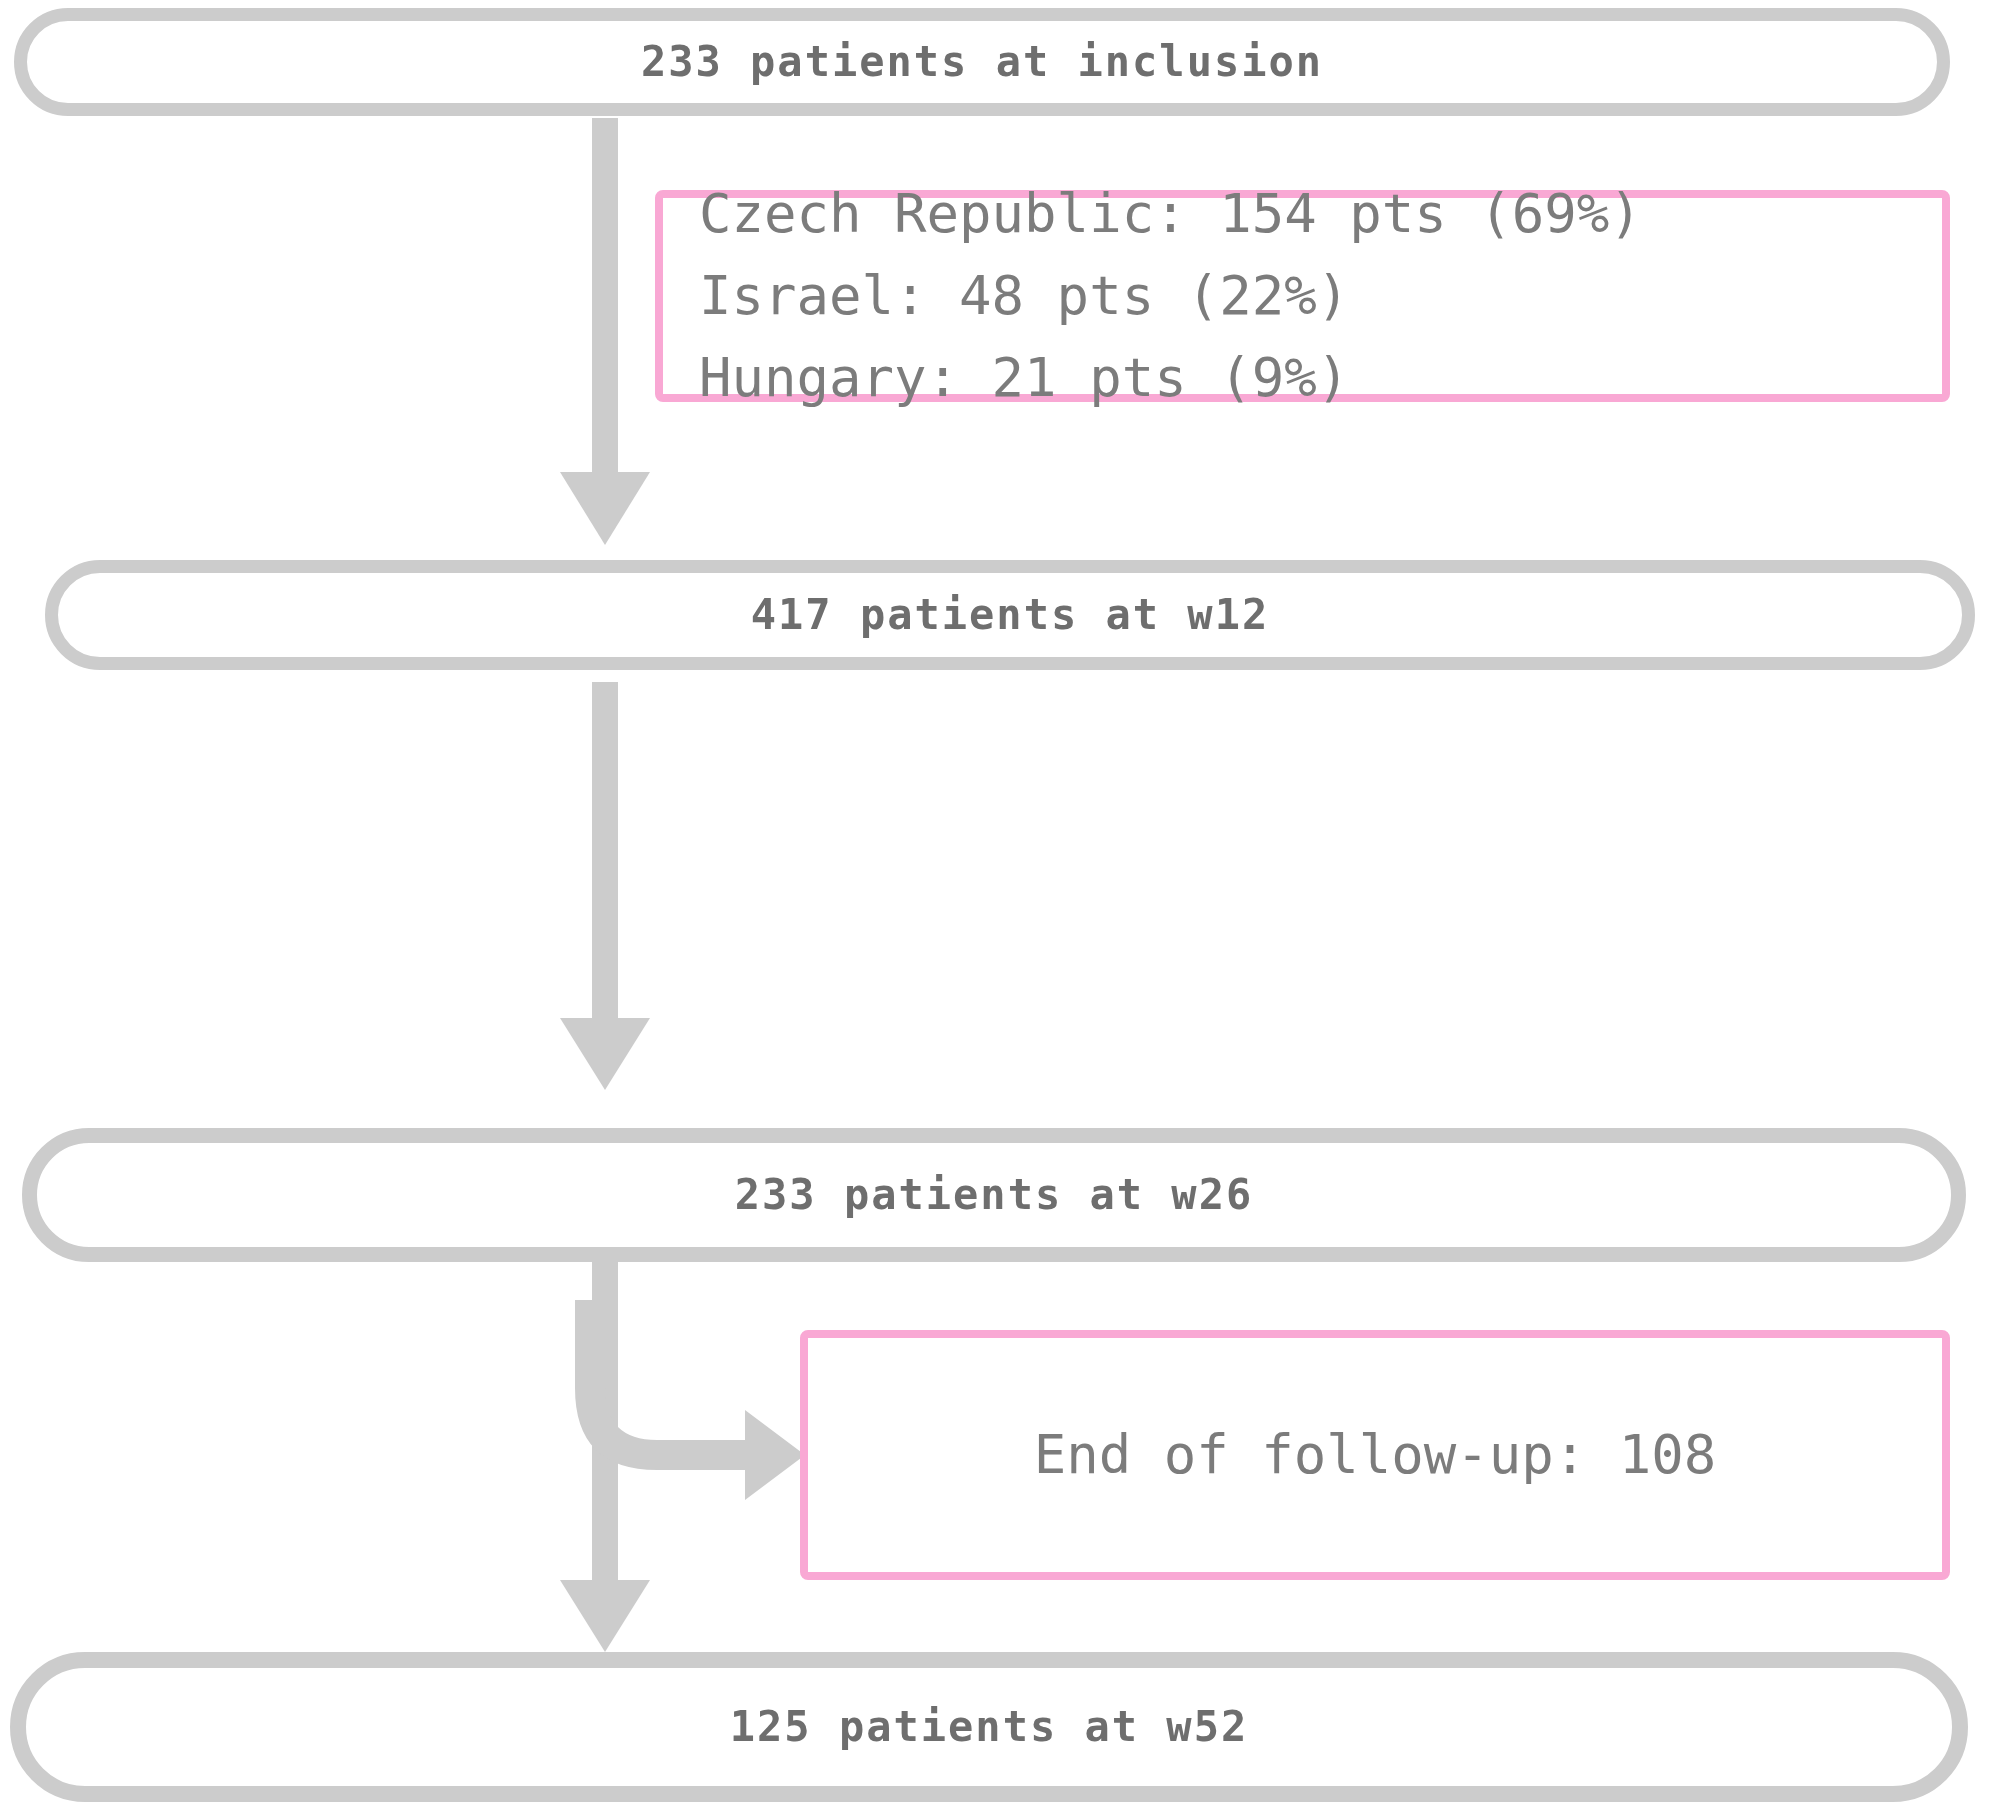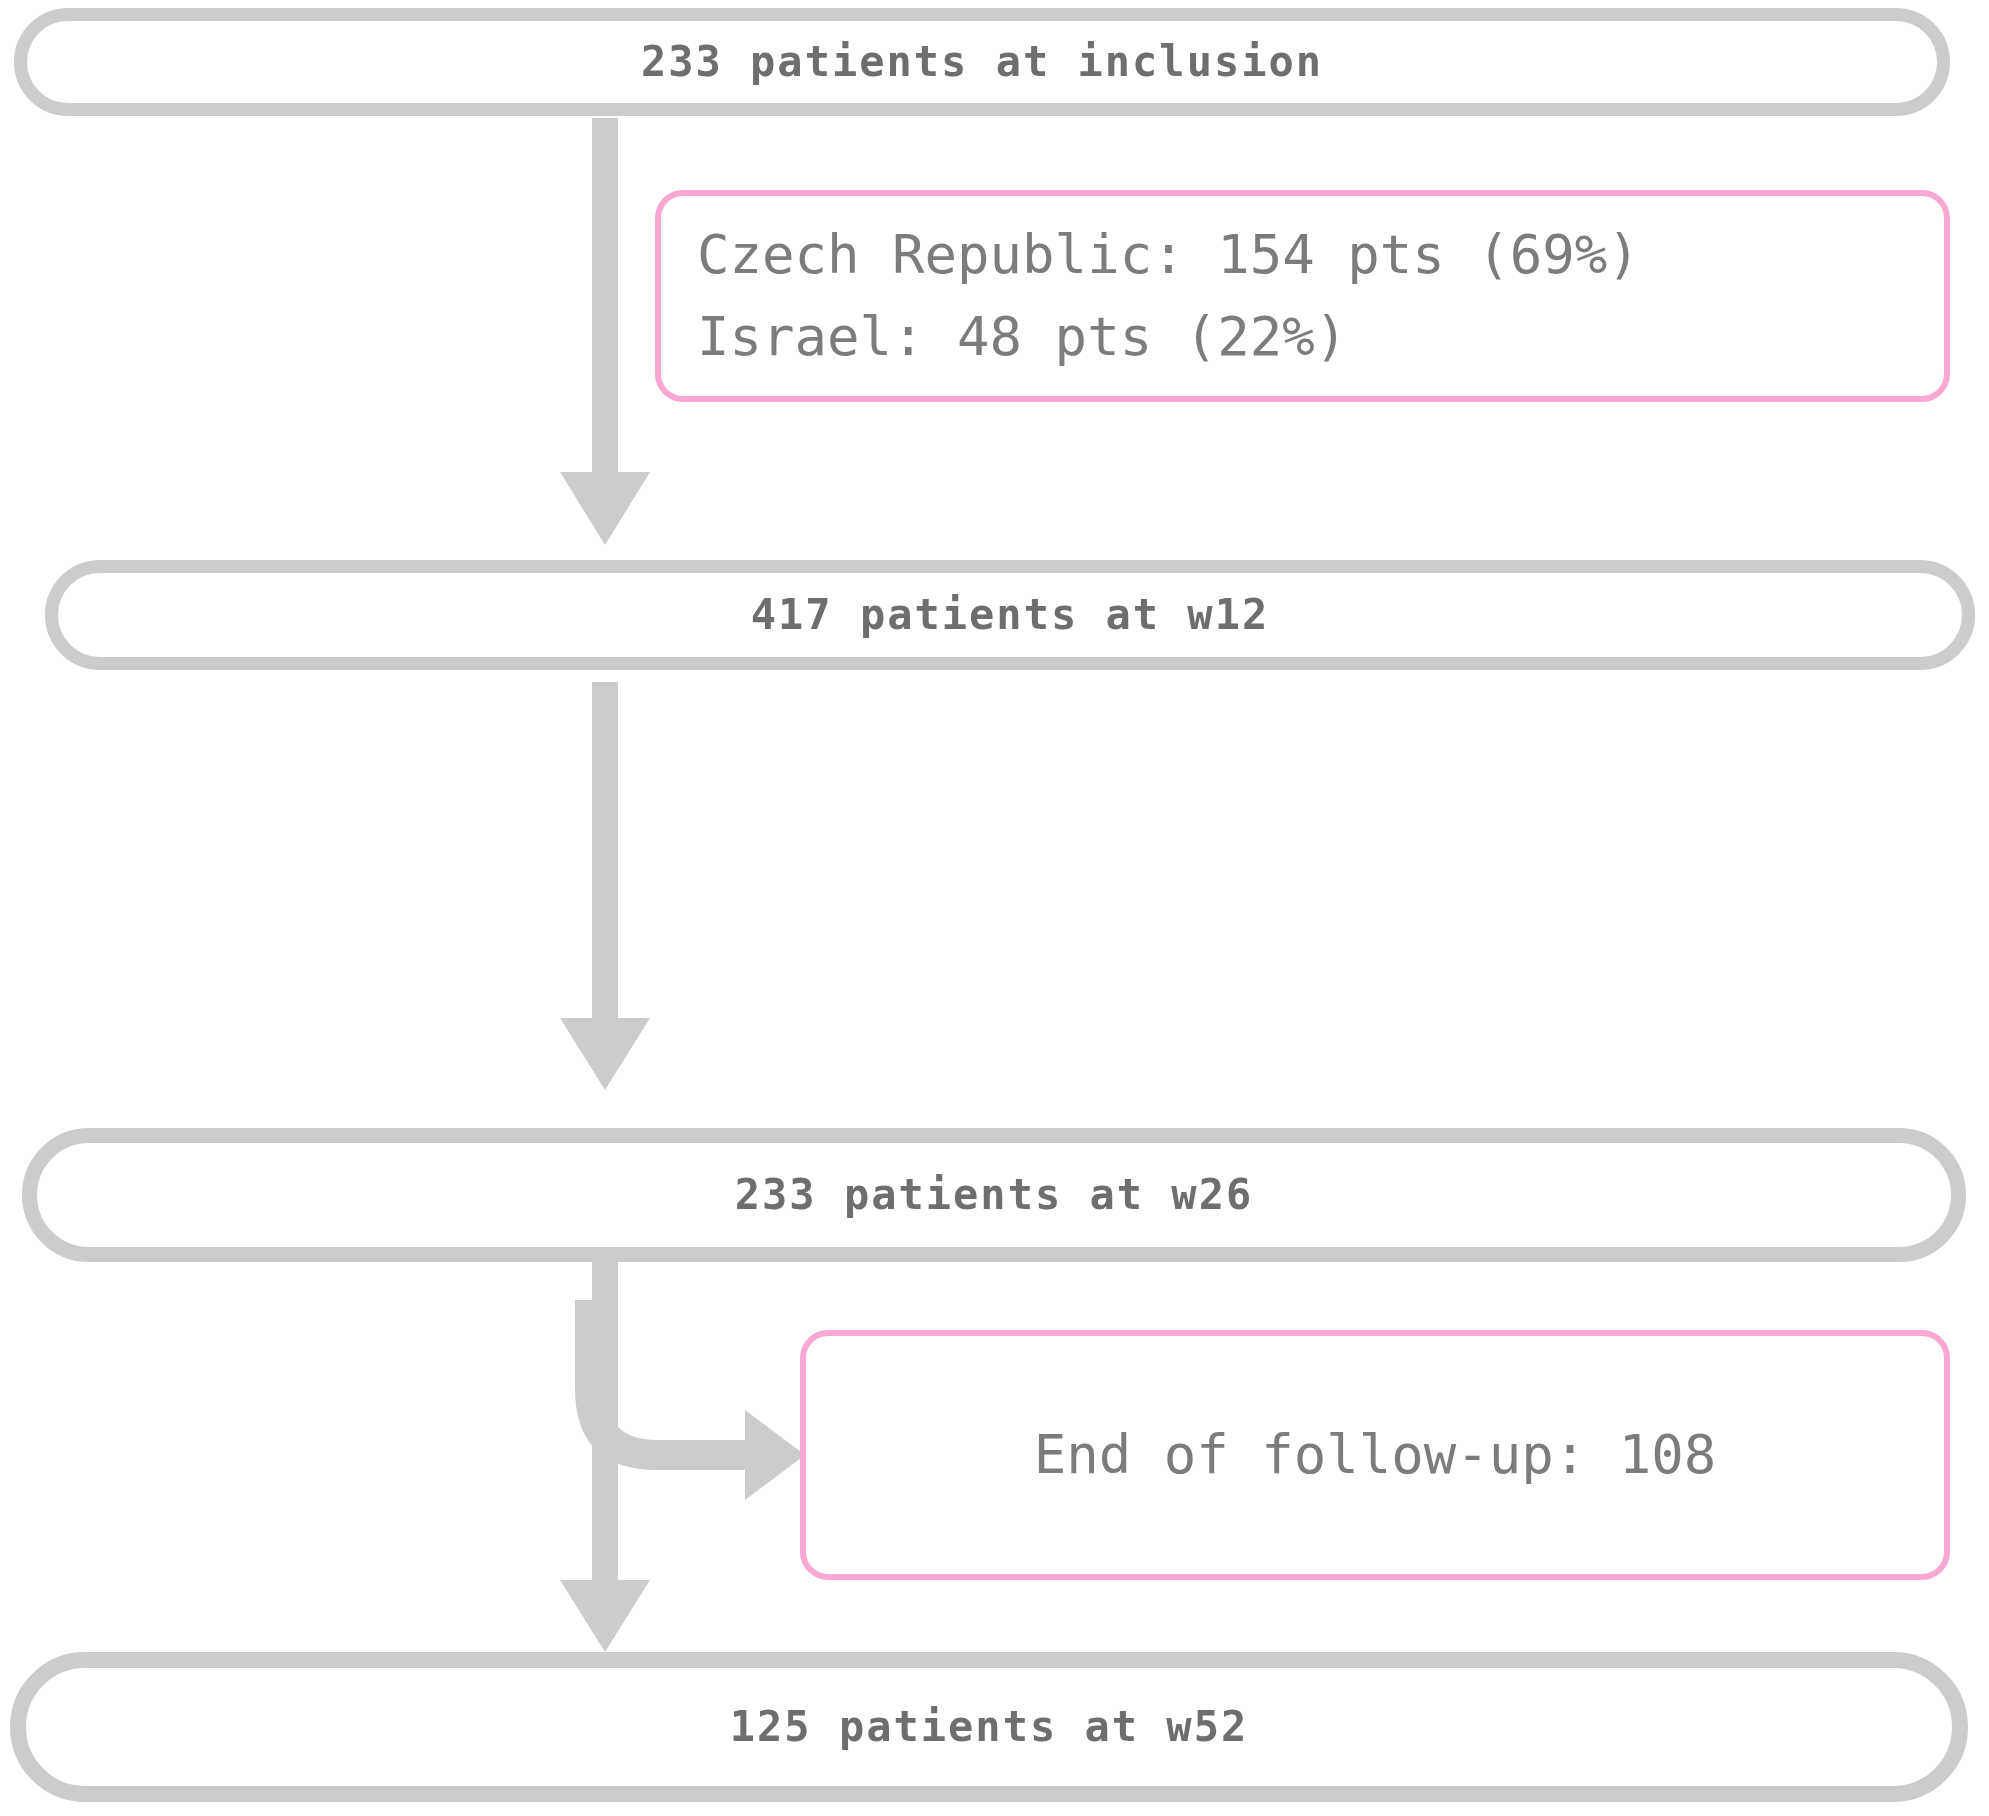--- a/index.html
+++ b/index.html
@@ -31,22 +31,22 @@
     border: 13px solid #cccccc;
     border-radius: 9999px;
     color: #6e6e6e;
     font-weight: bold;
     font-size: 42px;
     letter-spacing: 2px;
     line-height: 1.1;
   }
   
   .side-node {
-    border: 6px solid #f9a8d4;
-    border-radius: 28px;
+    border: 8px solid #f9a8d4;
+    border-radius: 8px;
     color: #7c7c7c;
     font-weight: normal;
     font-size: 54px;
     line-height: 1.52;
     letter-spacing: 0px;
   }
   .side-node .side-text {
     display: block;
     width: 100%;
   }
@@ -105,20 +105,21 @@
   </svg>
 
   <div class="node stage-node" style="left:14px; top:8px; width:1936px; height:108px;">
     <span>233 patients at inclusion</span>
   </div>
 
   <div class="node side-node side-left" style="left:655px; top:190px; width:1295px; height:212px; justify-content:flex-start;">
     <div style="width:100%;">
       <span class="side-text">Czech Republic: 154 pts (69%)</span>
       <span class="side-text">Israel: 48 pts (22%)</span>
+      <span class="side-text">Hungary: 21 pts (9%)</span>
     </div>
   </div>
 
   <div class="node stage-node" style="left:45px; top:560px; width:1930px; height:110px;">
     <span>417 patients at w12</span>
   </div>
 
   <div class="node stage-node" style="left:22px; top:1100px; width:1944px; height:134px; border-width:15px;margin-top:28px;">
     <span>233 patients at w26</span>
   </div>

